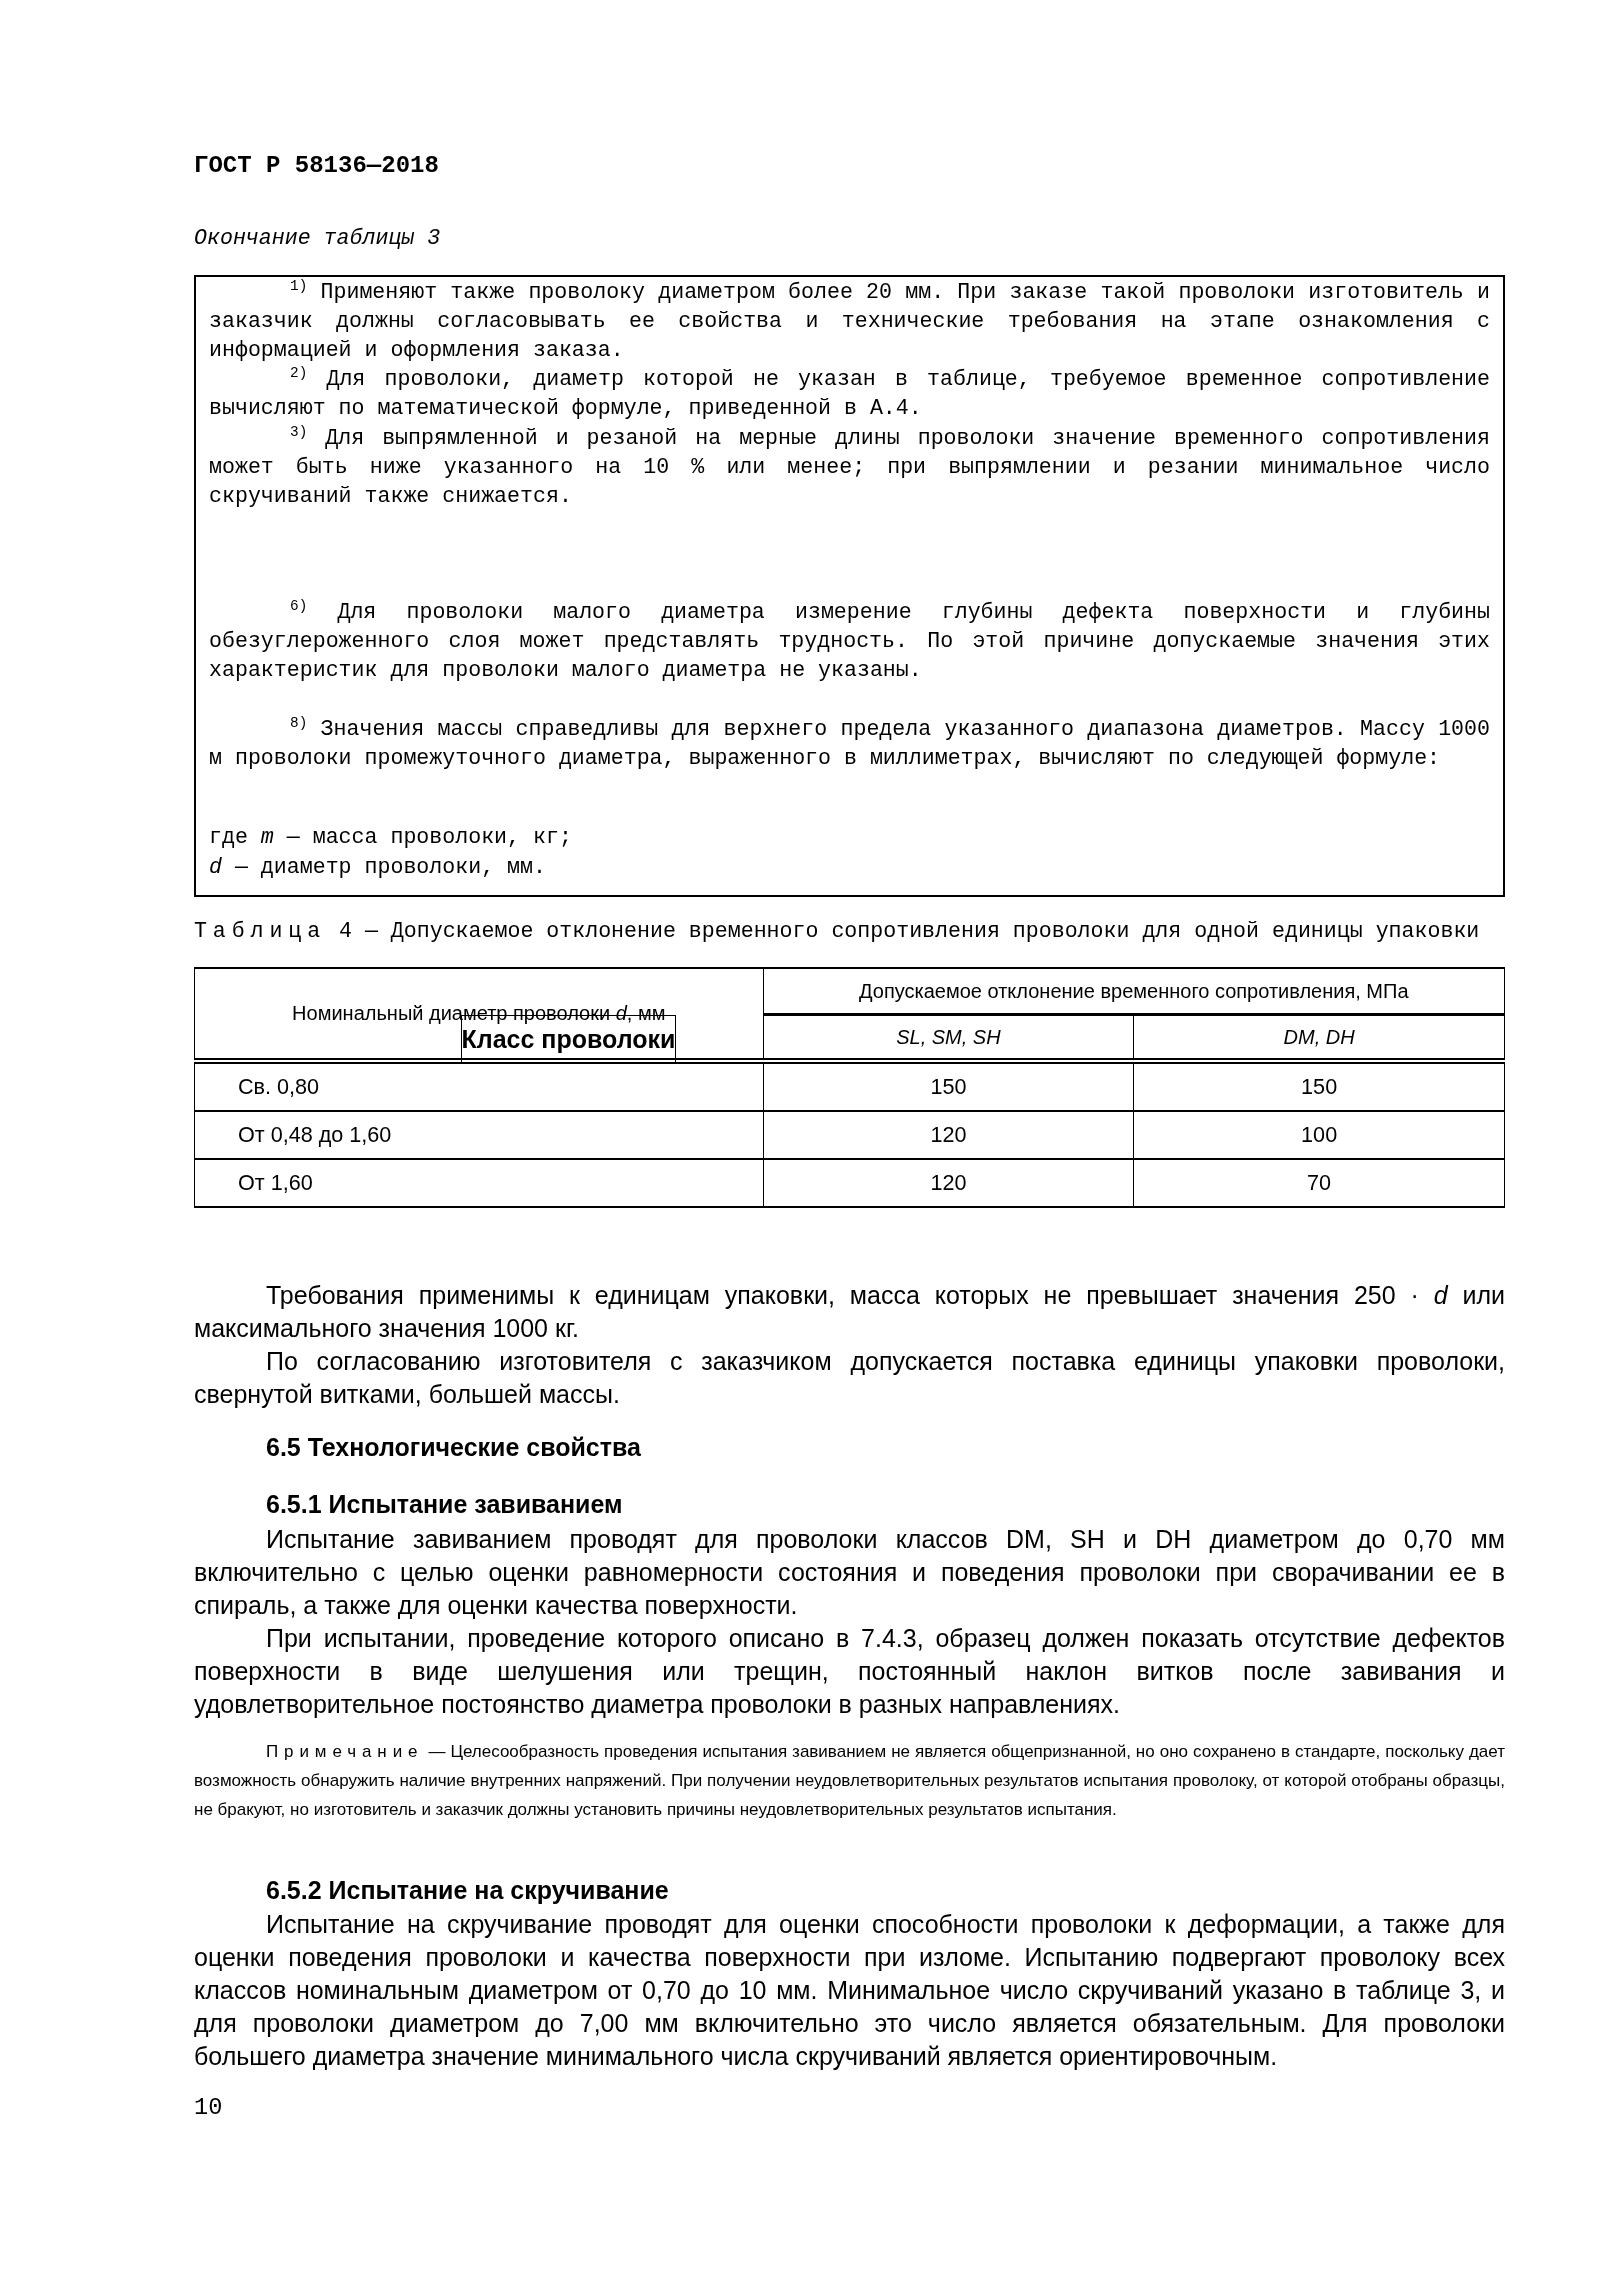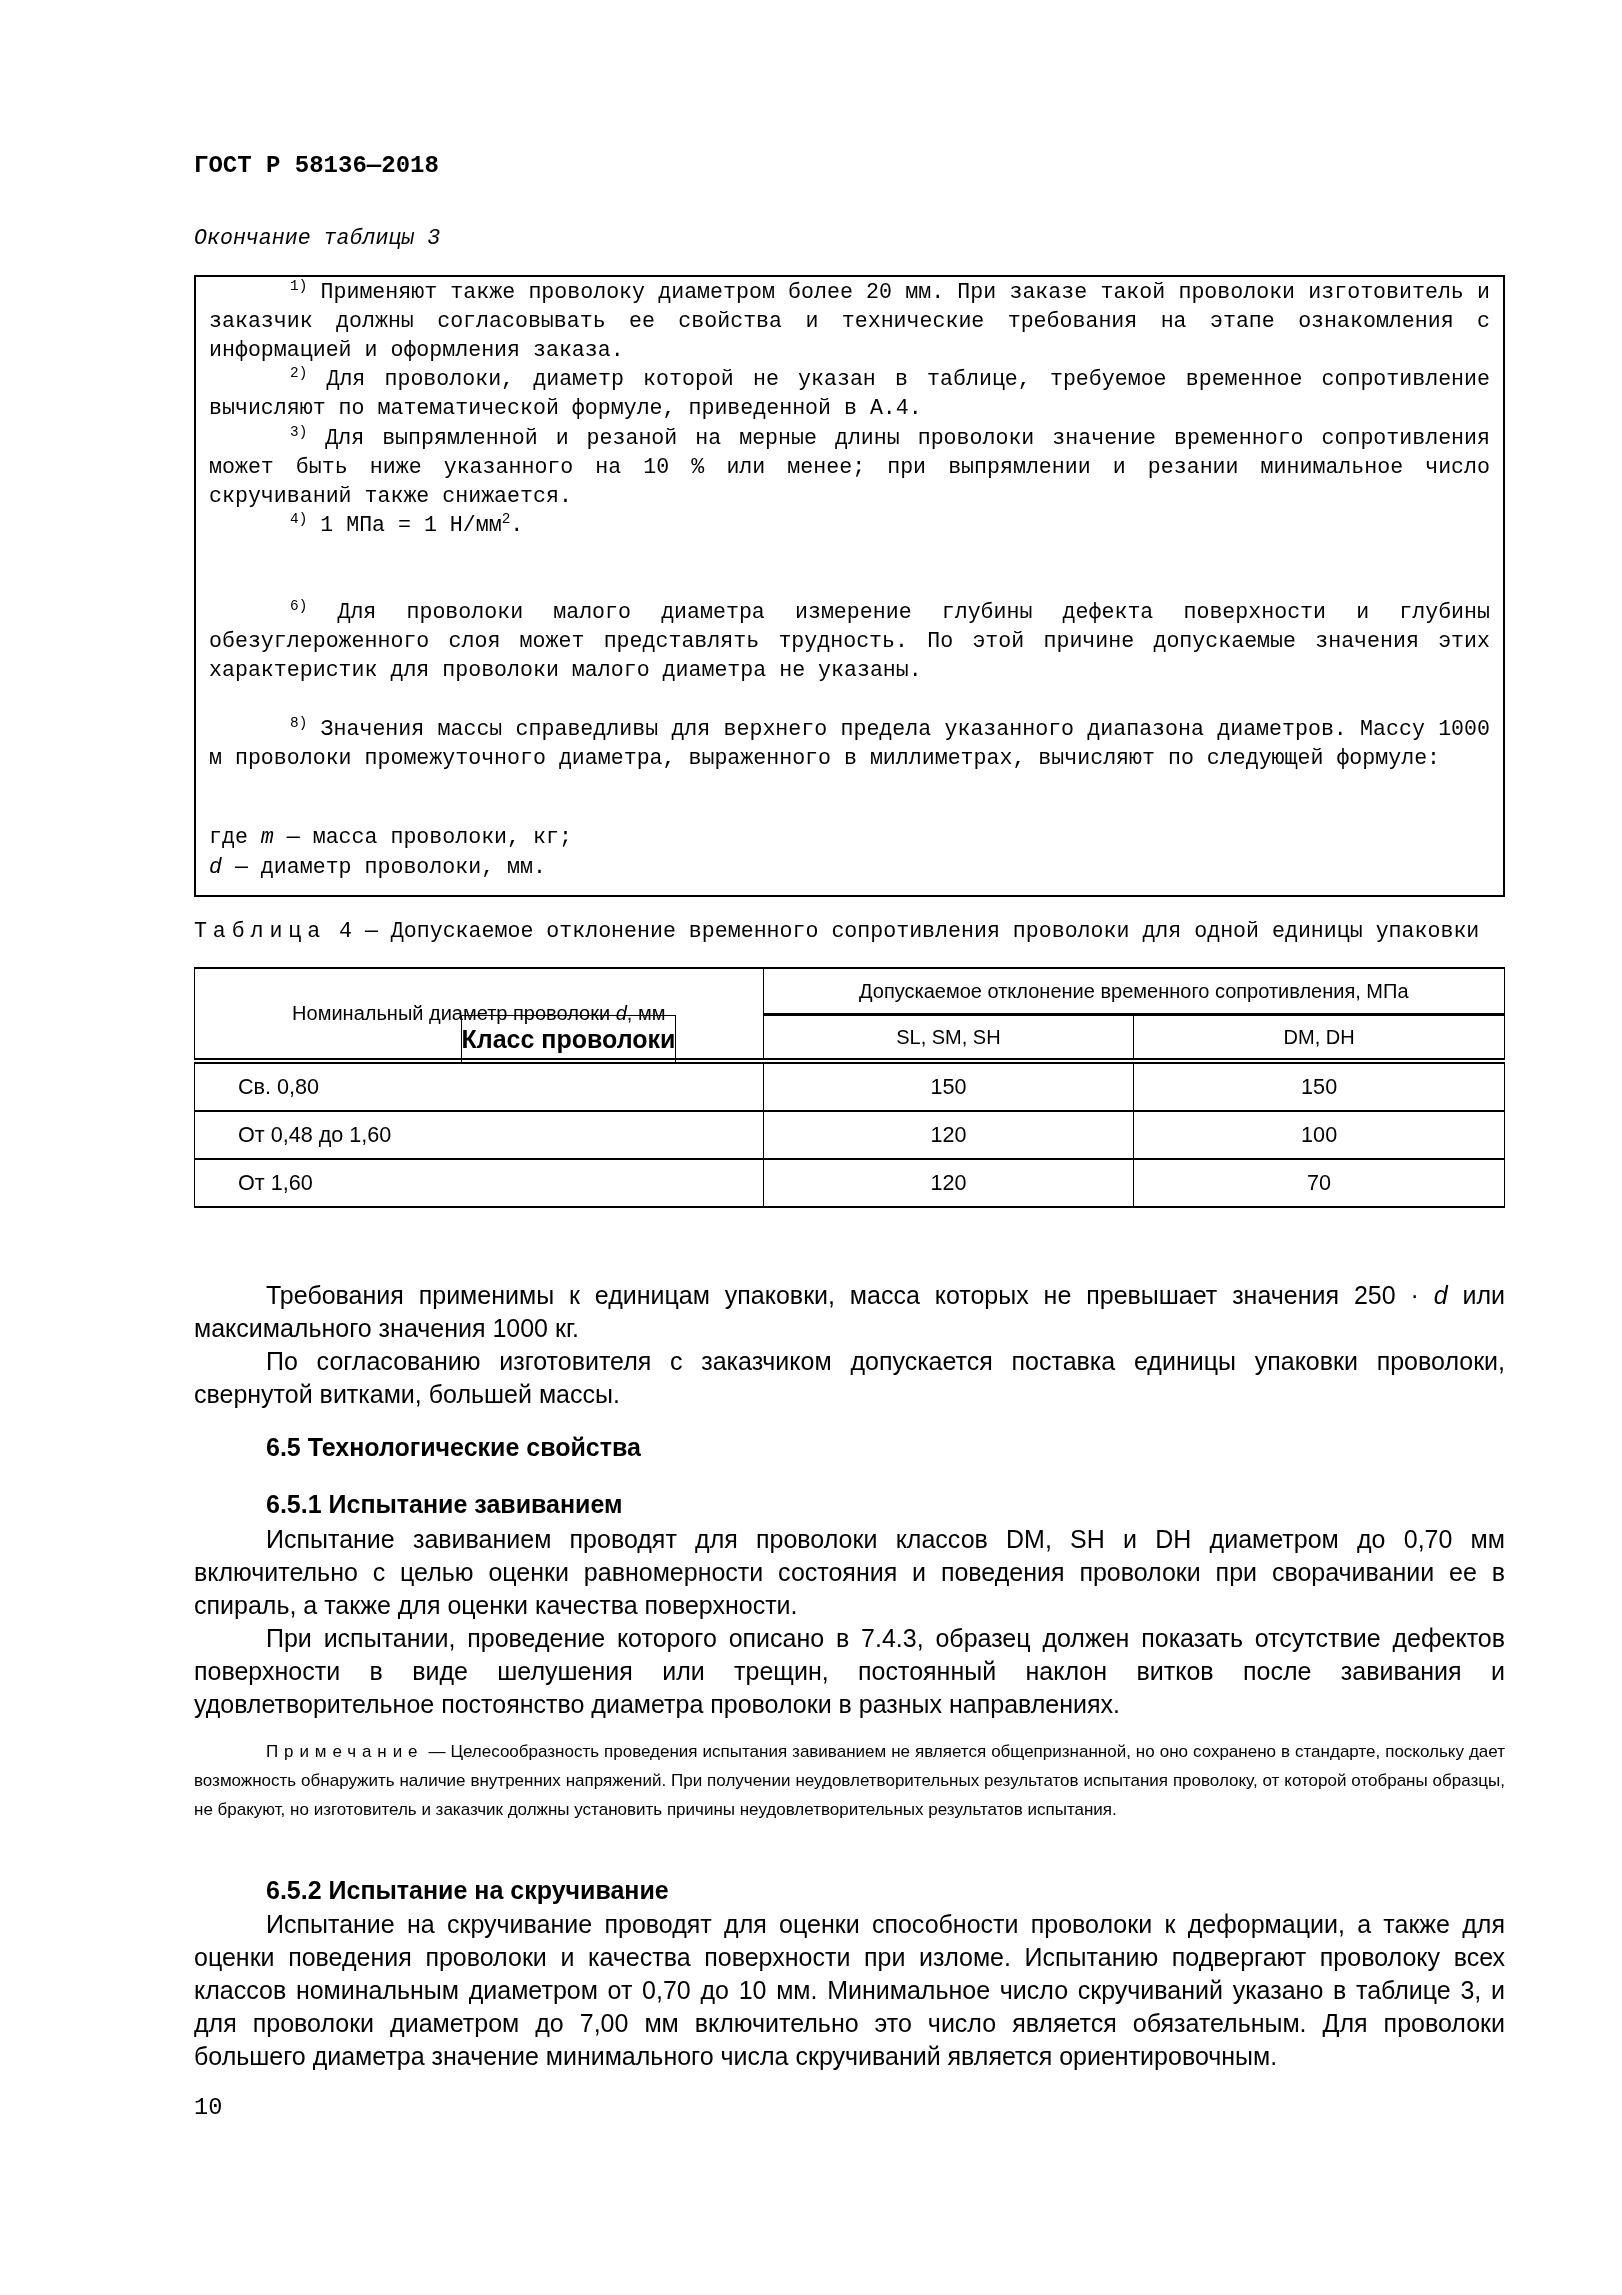--- a/index.html
+++ b/index.html
@@ -20,21 +20,21 @@
   i { font-style: italic; }
 
   .tcaption { left: 194px; top: 919px; font-size: 21.6px; white-space: nowrap; }
   .tcaption .sp { letter-spacing: 5.9px; }
 
   table.t4 { position: absolute; left: 194px; top: 967px; width: 1311px; border-collapse: collapse;
              font-size: 20px; }
   table.t4 td { border: 1.3px solid #000; text-align: center; vertical-align: middle; padding: 0; }
   table.t4 tr.h1 td { height: 44px; }
   table.t4 tr.h2 td { height: 46px; }
-  table.t4 tr.h3 td { height: 42px; }
+  table.t4 tr.h3 td { height: 42px; font-style: italic; }
   table.t4 tr.body td { height: 46px; font-size: 21.6px; }
   table.t4 td.left { text-align: left; padding-left: 43px; }
   table.t4 { border-top: 2.6px solid #000; border-bottom: 2.6px solid #000; }
   table.t4 tr.h1 td.c2, table.t4 tr.h2 td { border-bottom: 2.6px solid #000; margin-left: 42px; }
   table.t4 tr.h3 td, table.t4 tr.hstub td.stub { border-bottom: 6.5px double #000; }
   table.t4 tr.body td { border-top: 2.6px solid #000; }
 
   .para { position: absolute; left: 194px; width: 1311px; font-size: 25px; line-height: 33px;
           text-align: justify; text-align-last: left; }
   .para .ind { display: inline-block; width: 72px; }
@@ -48,21 +48,20 @@
 </head>
 <body>
 
 <div class="abs header">ГОСТ Р 58136—2018</div>
 <div class="abs cont">Окончание таблицы 3</div>
 
 <div class="abs footbox">
   <div class="fn" style="top:1.3px;"><span class="ind"></span><sup>1)</sup> <span>Применяют также проволоку диаметром более 20 мм. При заказе такой проволоки изготовитель и заказчик должны согласовывать ее свойства и технические требования на этапе ознакомления с информацией и оформления заказа.</span></div>
   <div class="fn" style="top:88px;"><span class="ind"></span><sup>2)</sup> <span>Для проволоки, диаметр которой не указан в таблице, требуемое временное сопротивление вычисляют по математической формуле, приведенной в А.4.</span></div>
   <div class="fn" style="top:147px;"><span class="ind"></span><sup>3)</sup> <span>Для выпрямленной и резаной на мерные длины проволоки значение временного сопротивления может быть ниже указанного на 10 % или менее; при выпрямлении и резании минимальное число скручиваний также снижается.</span></div>
-  <div class="fn" style="top:234px;"><span class="ind"></span><sup>4)</sup> <span>1 МПа = 1 Н/мм</span><sup>2</sup><span>.</span></div>
   <div class="fn" style="top:321px;"><span class="ind"></span><sup>6)</sup> <span>Для проволоки малого диаметра измерение глубины дефекта поверхности и глубины обезуглероженного слоя может представлять трудность. По этой причине допускаемые значения этих характеристик для проволоки малого диаметра не указаны.</span></div>
   <div class="fn" style="top:438px;"><span class="ind"></span><sup>8)</sup> <span>Значения массы справедливы для верхнего предела указанного диапазона диаметров. Массу 1000 м проволоки промежуточного диаметра, выраженного в миллиметрах, вычисляют по следующей формуле:</span></div>
   <div class="fn" style="top:546px;"><span>где </span><i>m</i><span> — масса проволоки, кг;</span></div>
   <div class="fn" style="top:576px;"><i>d</i><span> — диаметр проволоки, мм.</span></div>
 </div>
 
 <div class="abs tcaption"><span class="sp">Таблица</span><span> 4 — Допускаемое отклонение временного сопротивления проволоки для одной единицы упаковки</span></div>
 
 <table class="t4">
   <colgroup>

